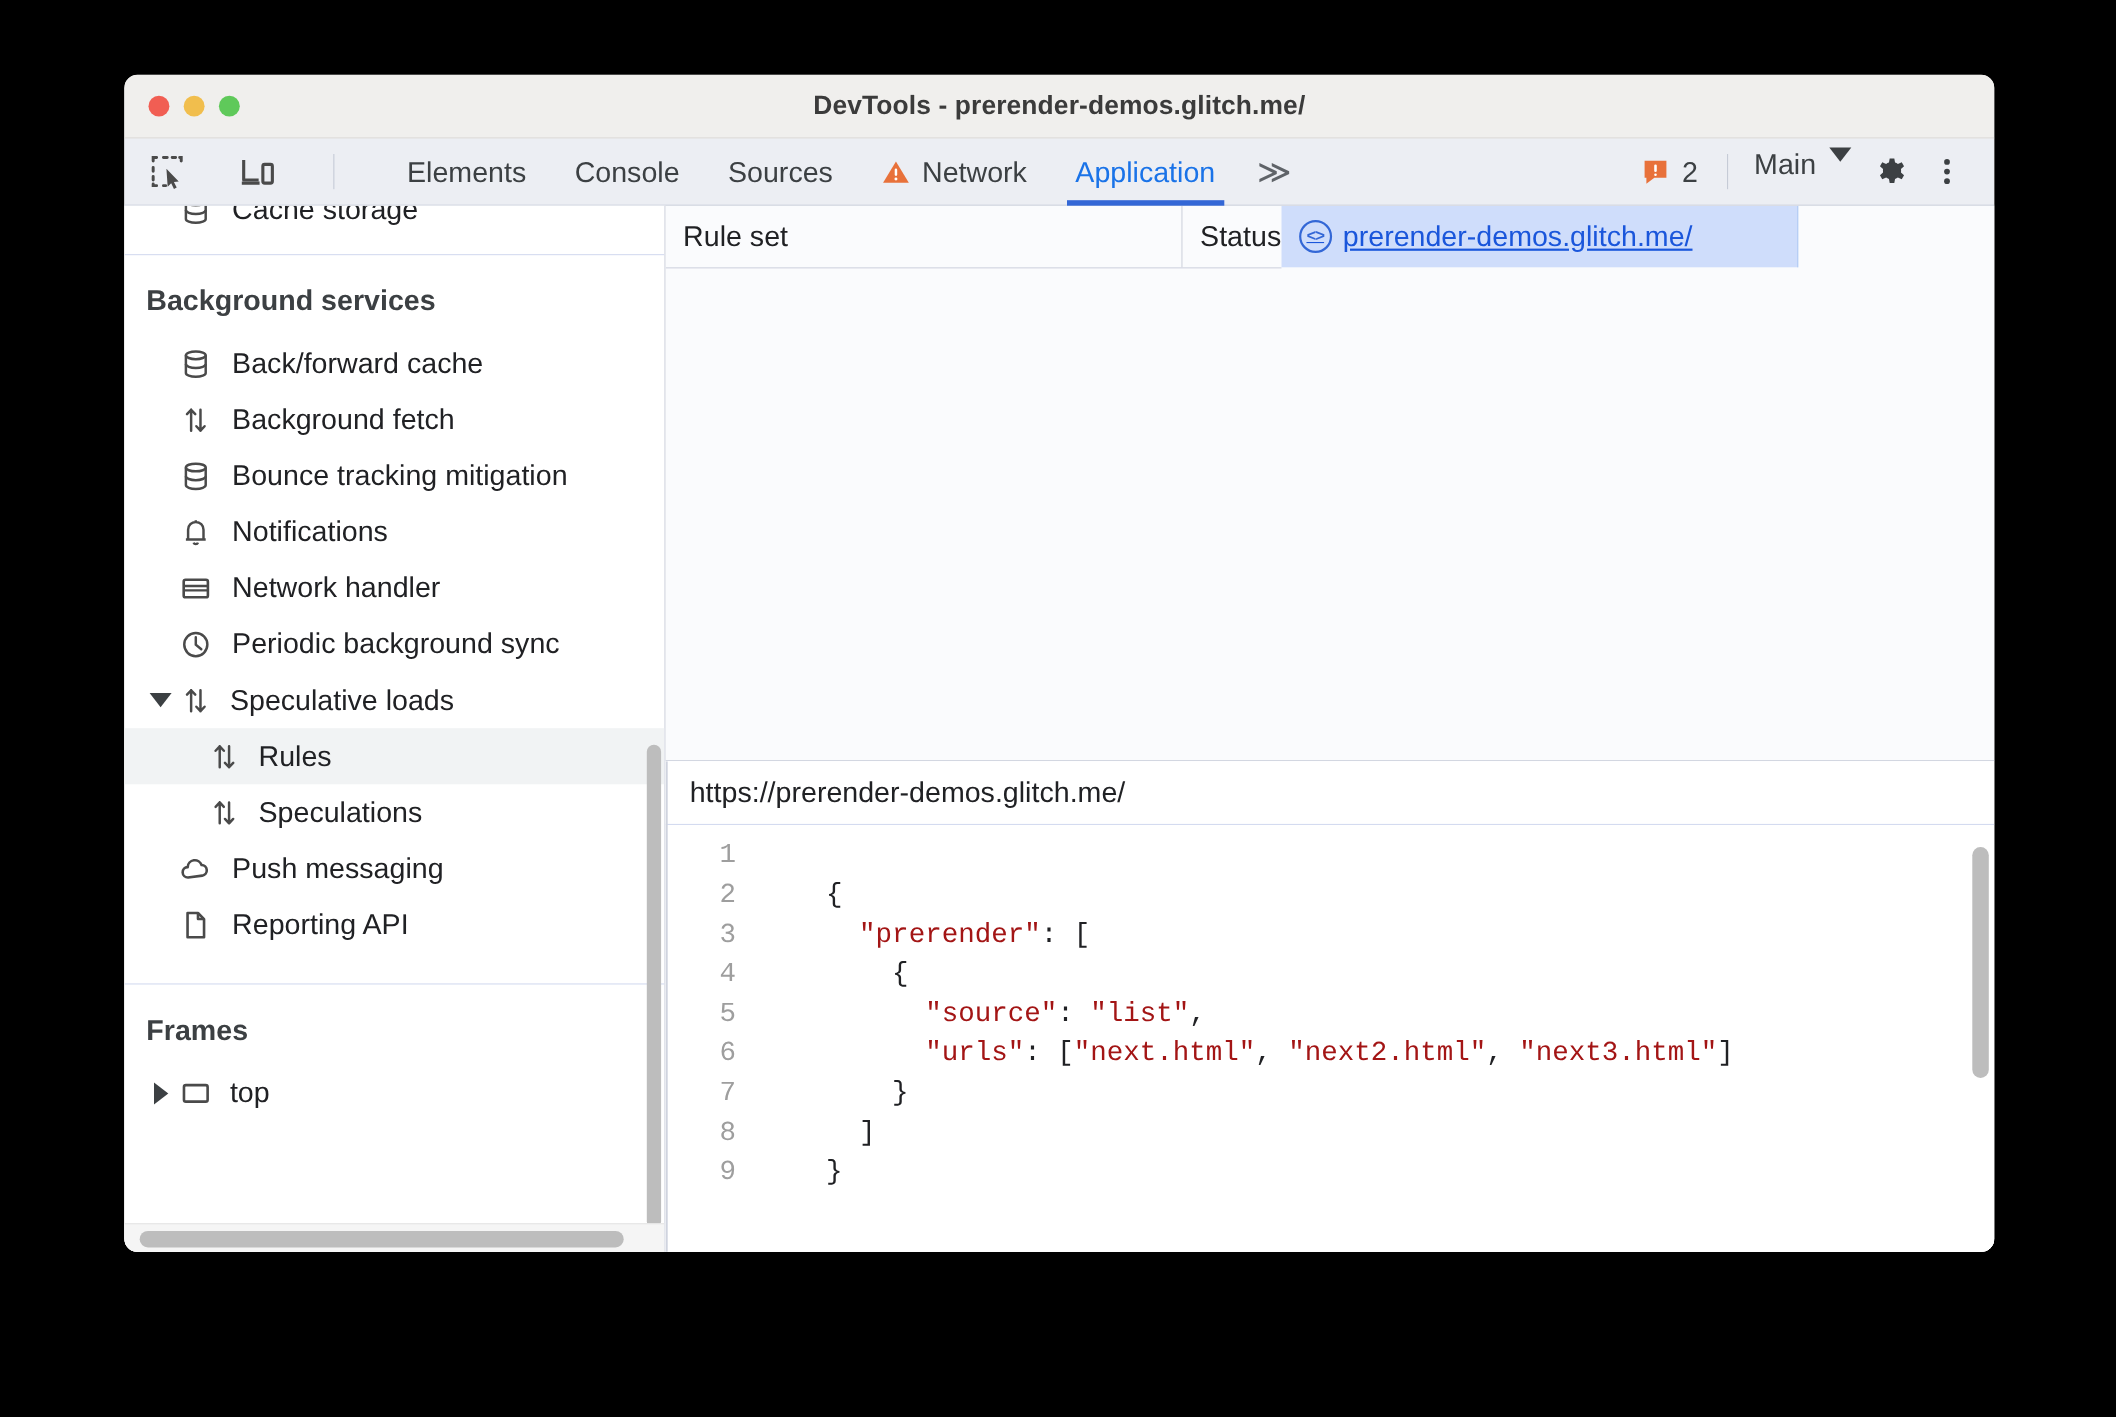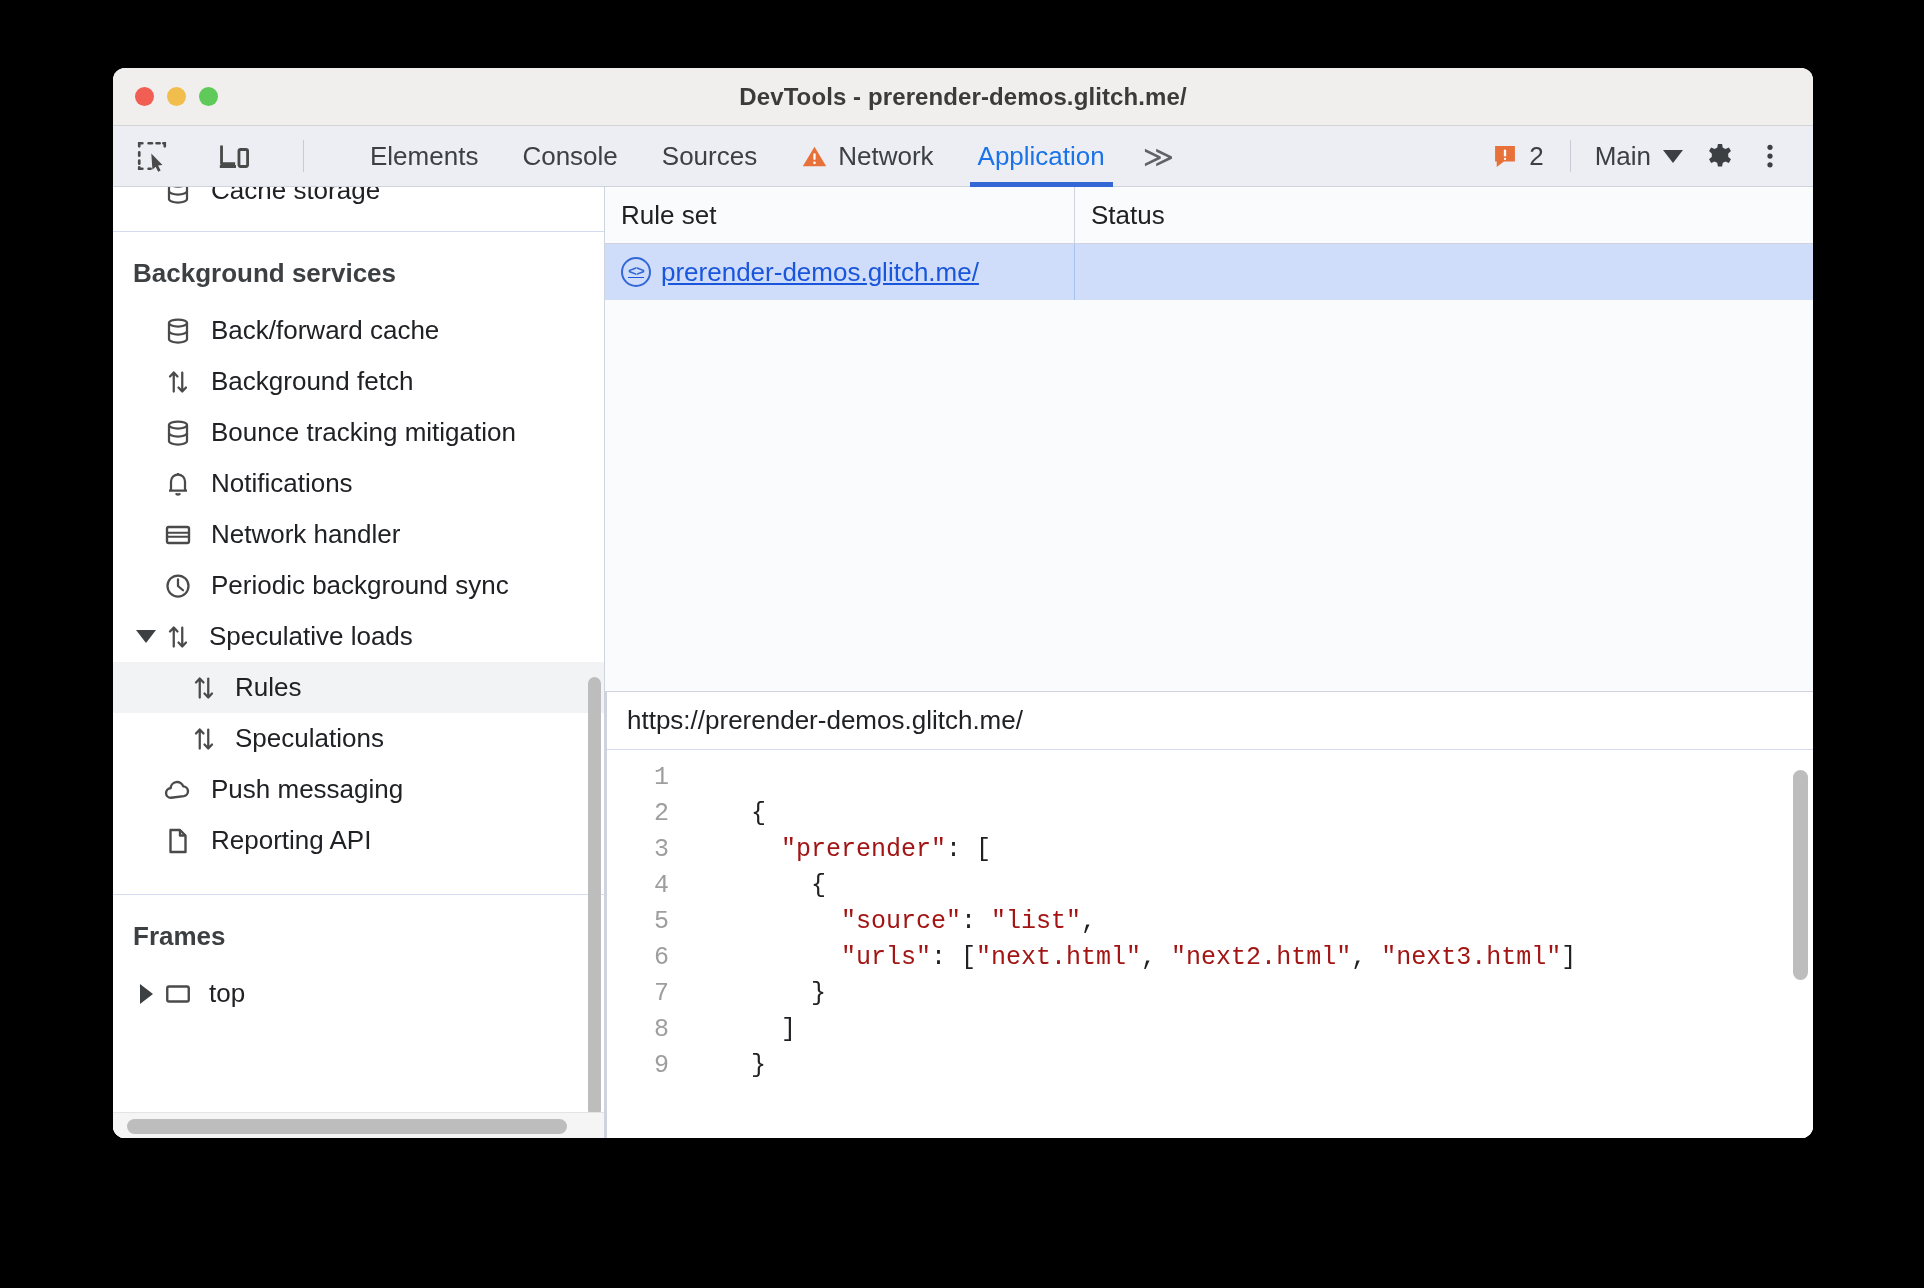--- a/index.html
+++ b/index.html
@@ -137,21 +137,20 @@
     padding: 0 14px;
     height: 44px;
     cursor: pointer;
   }
   .issues-count {
     font-size: 26px;
     color: #3c4043;
   }
   .main-select {
     display: flex;
-    align-items: center;
     gap: 12px;
     font-size: 26px;
     color: #3c4043;
     padding: 0 12px;
     height: 44px;
     cursor: pointer;
   }
   .caret-down {
     width: 0; height: 0;
     border-left: 10px solid transparent;
@@ -279,21 +278,21 @@
     flex-direction: column;
     min-width: 0;
     background: #ffffff;
   }
 
   .grid-wrap {
     height: 504px;
     background: #fafbfd;
     border-bottom: 1px solid #cfd3de;
     display: flex;
-    flex-direction: column;
+    flex-direction: row;
     overflow: hidden;
   }
   .grid-header {
     display: flex;
     height: 56px;
     border-bottom: 1px solid #cfd3de;
     background: #fafbfd;
   }
   .gh-cell {
     font-size: 26px;

